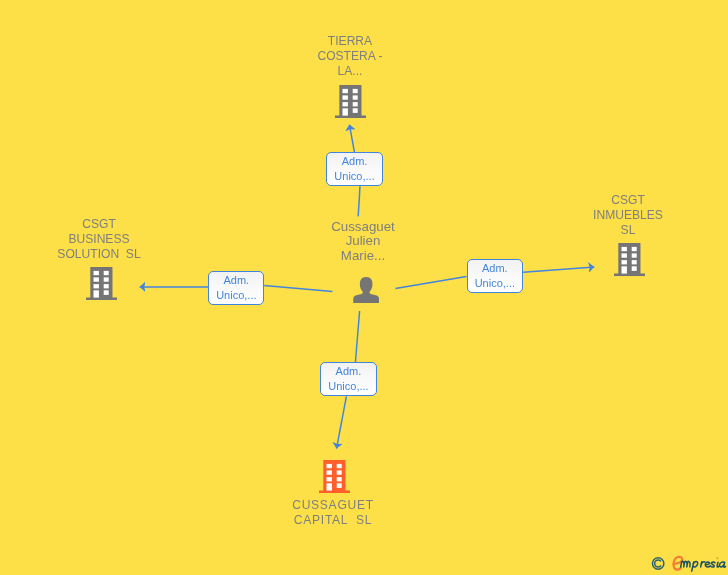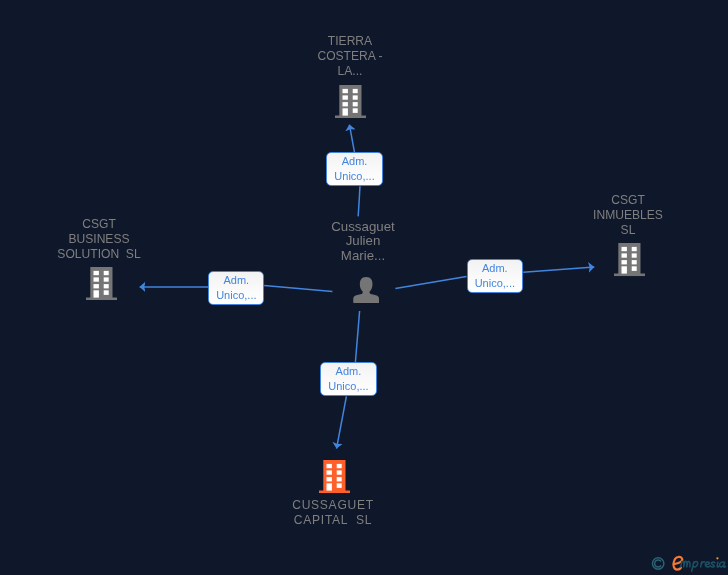--- a/index.html
+++ b/index.html
@@ -10,21 +10,21 @@
     height: 575px;
     background: #ffffff;
     font-family: "Liberation Sans", sans-serif;
     overflow: hidden;
     -webkit-font-smoothing: antialiased;
   }
   #stage {
     position: relative;
     width: 728px;
     height: 575px;
-    background: #0f172a;
+    background: #fde047;
   }
   svg.edges {
     position: absolute;
     left: 0; top: 0;
   }
   .node { position: absolute; }
   .node-label {
     position: absolute;
     color: #7f7f7f;
     font-size: 12.1px;

